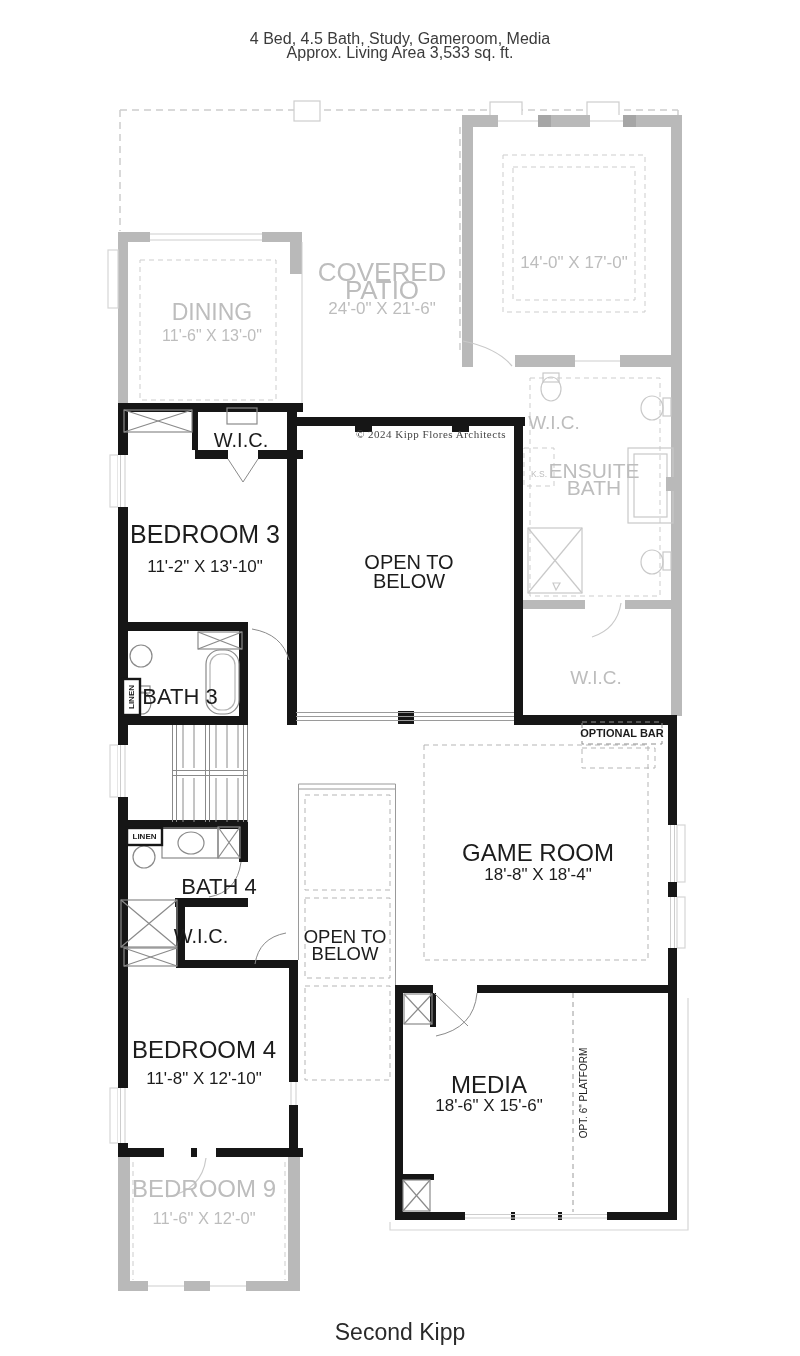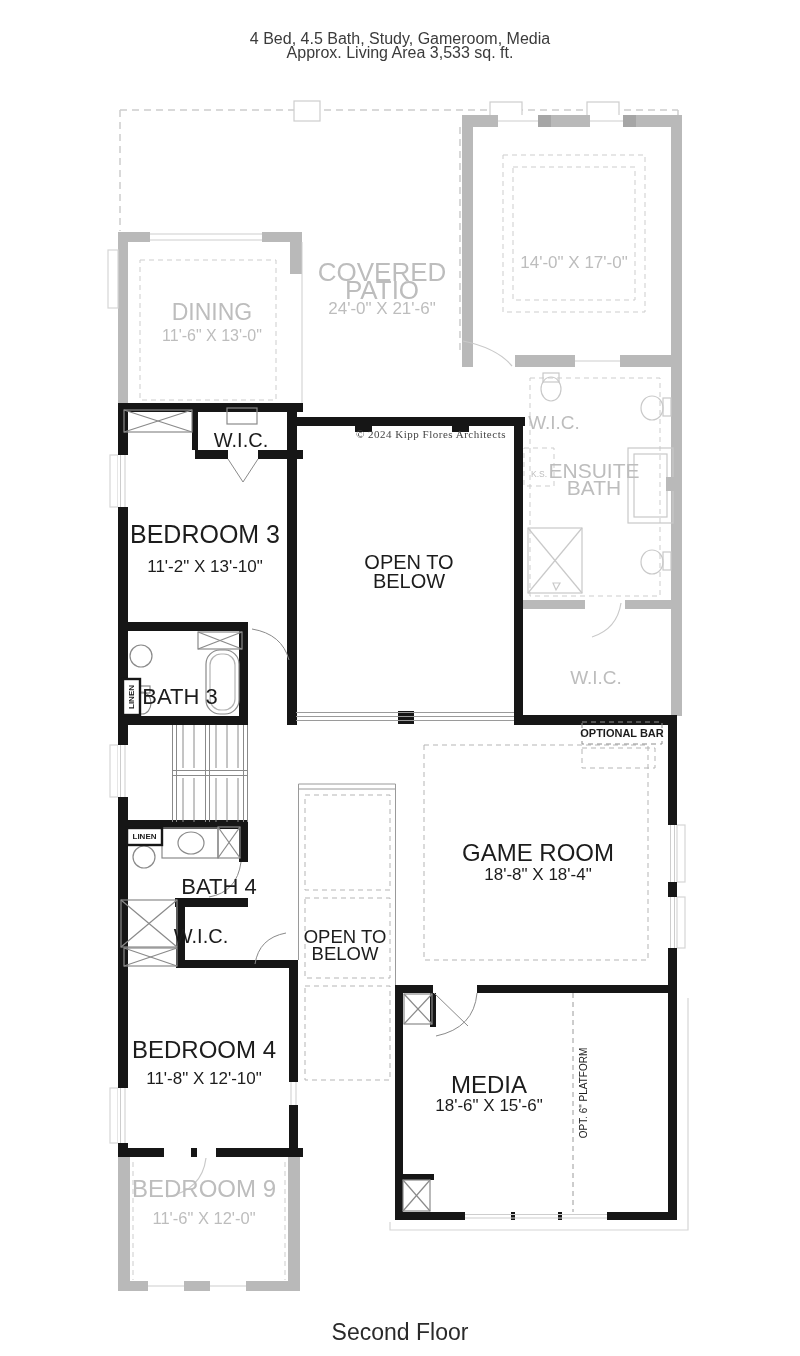--- a/index.html
+++ b/index.html
@@ -335,15 +335,15 @@
   <div class="lbl" style="left:345px;top:945px;width:90px;font-size:18.5px;line-height:17px;">OPEN TO BELOW</div>
 
   <div class="lbl" style="left:204px;top:1050px;width:160px;font-size:24px;line-height:20px;">BEDROOM 4</div>
   <div class="lbl dims" style="left:204px;top:1078px;font-size:17px;">11'-8" X 12'-10"</div>
 
   <div class="lbl nowrap" style="left:489px;top:1085px;font-size:24px;">MEDIA</div>
   <div class="lbl dims" style="left:489px;top:1105px;font-size:17px;">18'-6" X 15'-6"</div>
 
   <div class="lbl vert" style="left:584px;top:1093px;font-size:10px;">OPT. 6" PLATFORM</div>
 
-  <div class="hdr" style="top:1319px;font-size:23px;color:#2a2a2a;">Second Floor</div>
+  <div class="hdr" style="top:1319px;font-size:23px;color:#2a2a2a;">Second Kipp</div>
 
 </div>
 
 </body></html>

